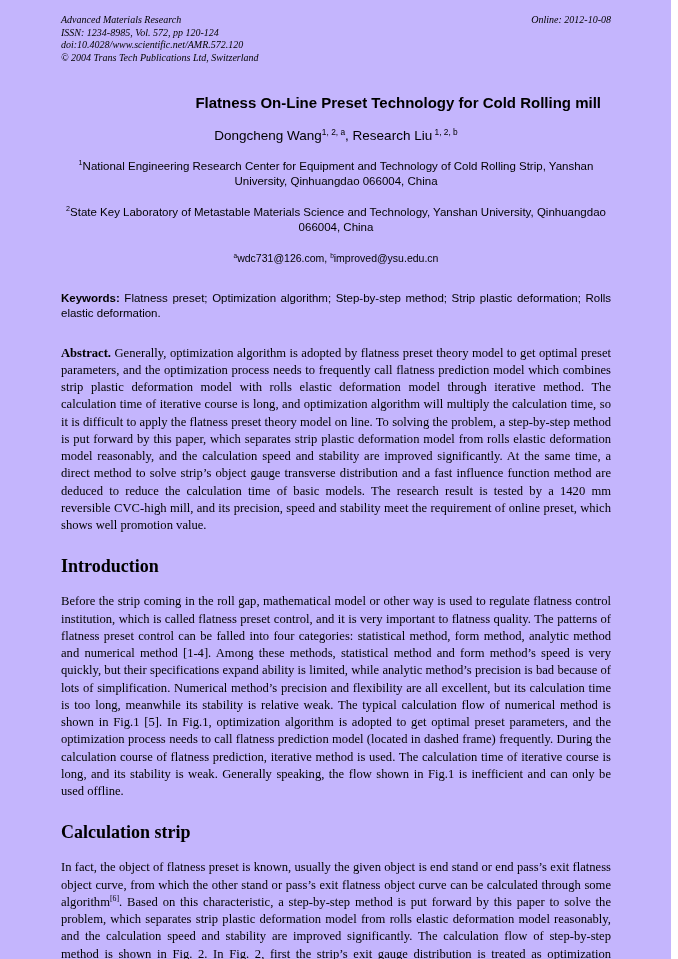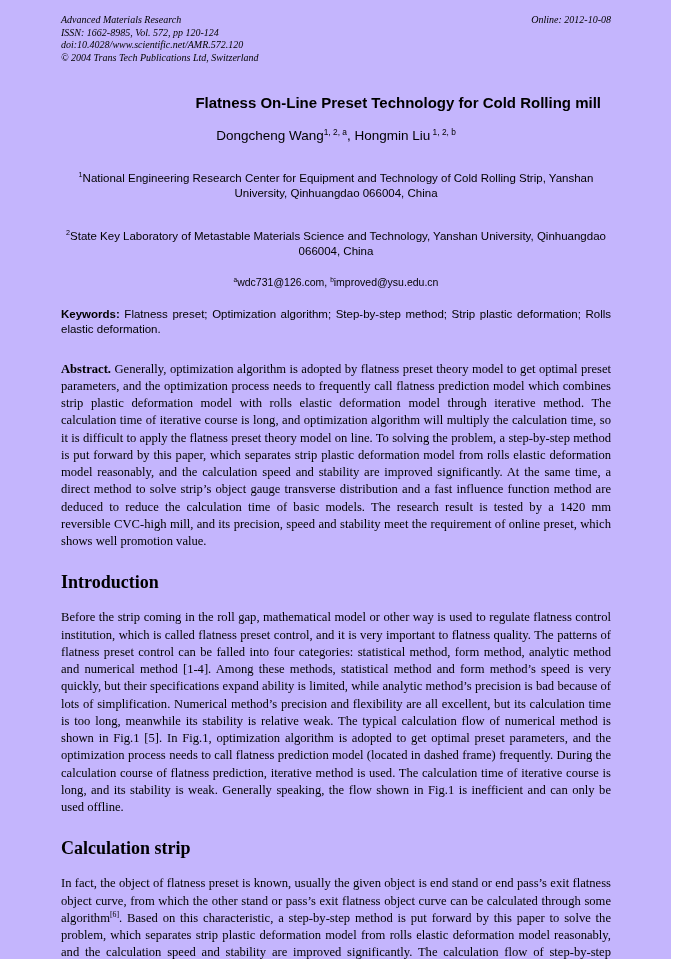--- a/index.html
+++ b/index.html
@@ -38,36 +38,36 @@
     font-family: "Liberation Sans", sans-serif;
     font-size: 13.5px;
     text-align: center;
     margin-top: 17px;
   }
   sup { font-size: 0.62em; line-height: 0; }
   .affil {
     font-family: "Liberation Sans", sans-serif;
     font-size: 11.5px;
     text-align: center;
-    margin-top: 28px;
+    margin-top: 16px;
     line-height: 1.3;
     padding: 0 4px;
   }
   .emails {
     font-family: "Liberation Sans", sans-serif;
     font-size: 10.5px;
     text-align: center;
     margin-top: 17px;
   }
   .keywords {
     font-family: "Liberation Sans", sans-serif;
     font-size: 11.5px;
     line-height: 1.3;
     text-align: justify;
-    margin-top: 19px;
+    margin-top: 27px;
   }
   .para {
     font-size: 12.6px;
     line-height: 1.37;
     text-align: justify;
     margin-top: 16px;
   }
   .abstract { margin-top: 24px; }
   .section-heading {
     font-weight: bold;
@@ -78,31 +78,31 @@
   b.inline-label { font-weight: bold; }
 </style>
 </head>
 <body>
 
 <div class="page">
 
   <div class="hdr">
     <div class="hdr-left">
       <div>Advanced Materials Research</div>
-      <div>ISSN: 1662-8985, Vol. 572, pp 120-124</div>
+      <div>ISSN: 1234-8985, Vol. 572, pp 120-124</div>
       <div>doi:10.4028/www.scientific.net/AMR.572.120</div>
       <div>© 2004 Trans Tech Publications Ltd, Switzerland</div>
     </div>
     <div class="hdr-right">Online: 2012-10-08</div>
   </div>
 
   <h1 class="title">Flatness On-Line Preset Technology for Cold Rolling mill</h1>
 
   <div class="authors">
-    <span>Dongcheng Wang</span><sup>1, 2, a</sup><span>, </span><span>Hongmin Liu</span><sup> 1, 2, b</sup>
+    <span>Dongcheng Wang</span><sup>1, 2, a</sup><span>, </span><span>Research Liu</span><sup> 1, 2, b</sup>
   </div>
 
   <div class="affil">
     <sup>1</sup><span>National Engineering Research Center for Equipment and Technology of Cold Rolling Strip, Yanshan University, Qinhuangdao 066004, China</span>
   </div>
 
   <div class="affil">
     <sup>2</sup><span>State Key Laboratory of Metastable Materials Science and Technology, Yanshan University, Qinhuangdao 066004, China</span>
   </div>
 

